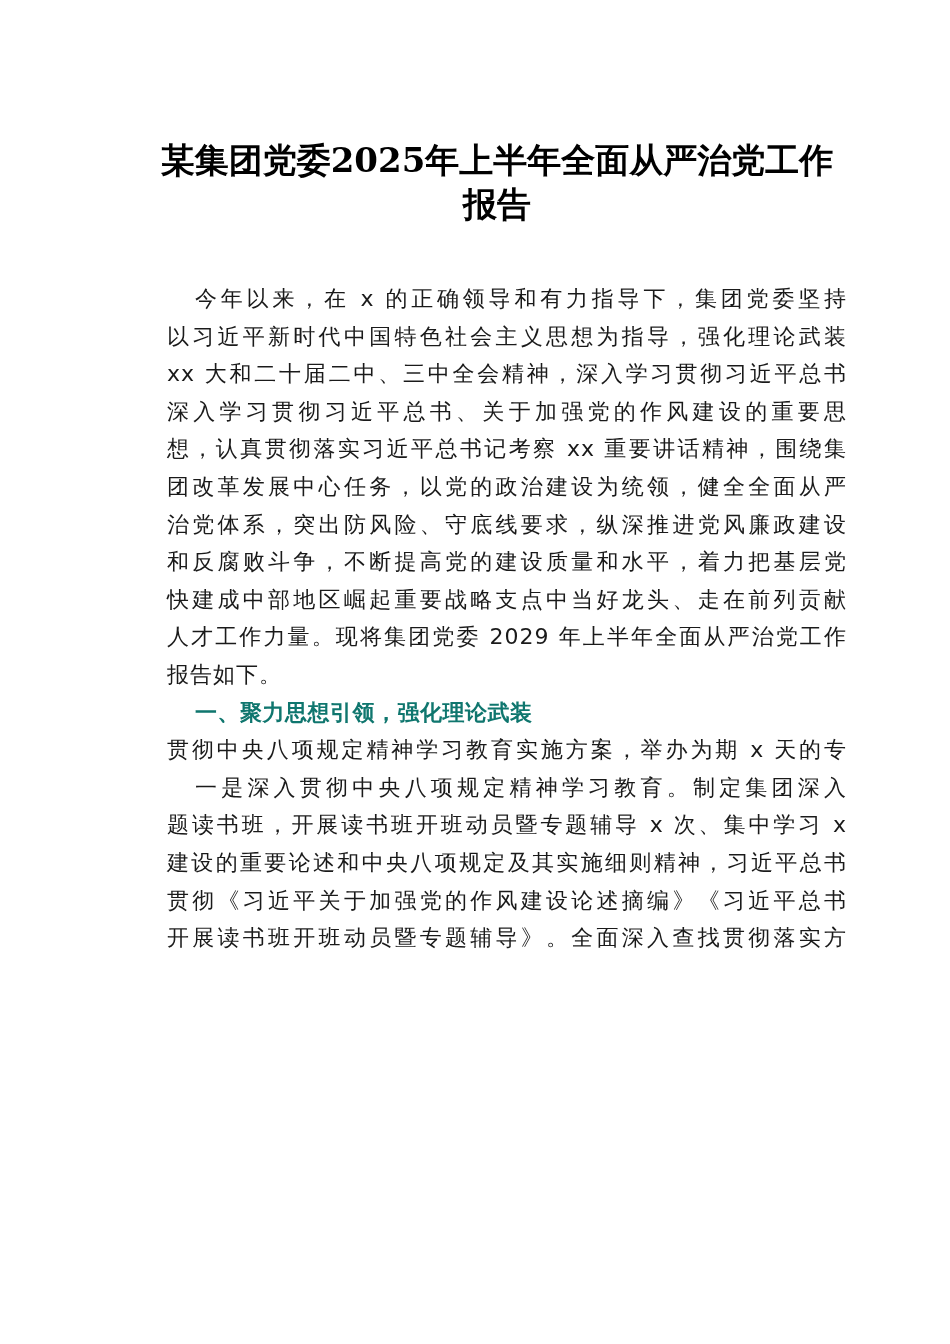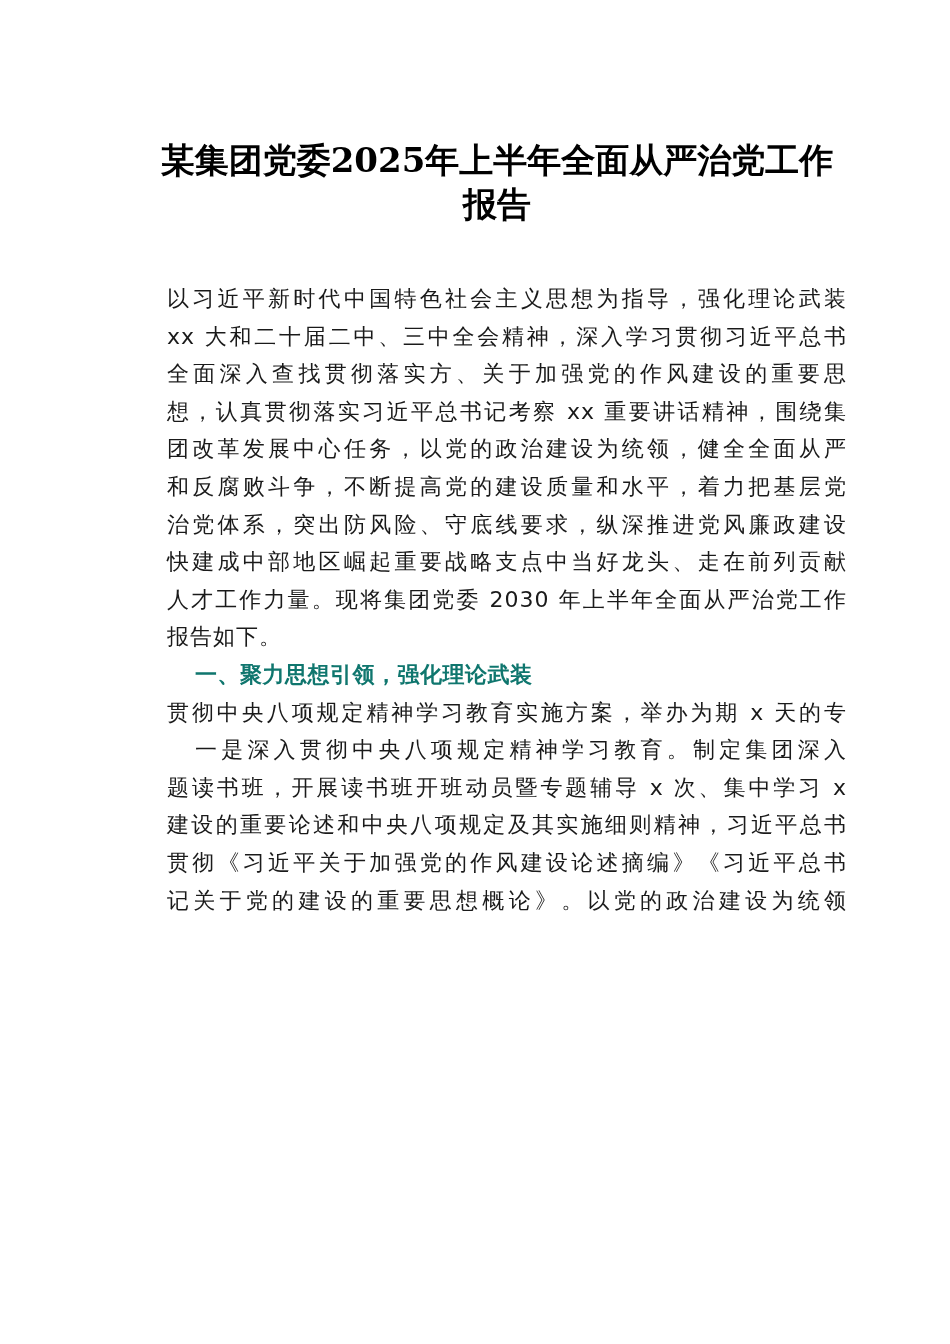--- a/index.html
+++ b/index.html
@@ -73,37 +73,38 @@
 
 <div class="page">
 
   <div class="title">
     <span class="line" style="height:44px;line-height:44px;text-align:center;text-align-last:center;letter-spacing:0;">某集团党委2025年上半年全面从严治党工作</span>
     <span class="line" style="height:44px;line-height:44px;text-align-last:center;letter-spacing:0;">报告</span>
   </div>
 
   <div class="body-text">
     <div>
+      <span class="line indent">今年以来，在 x 的正确领导和有力指导下，集团党委坚持</span>
       <span class="line">以习近平新时代中国特色社会主义思想为指导，强化理论武装</span>
       <span class="line">xx 大和二十届二中、三中全会精神，深入学习贯彻习近平总书</span>
-      <span class="line">全面深入查找贯彻落实方、关于加强党的作风建设的重要思</span>
+      <span class="line">深入学习贯彻习近平总书、关于加强党的作风建设的重要思</span>
       <span class="line">想，认真贯彻落实习近平总书记考察 xx 重要讲话精神，围绕集</span>
       <span class="line">团改革发展中心任务，以党的政治建设为统领，健全全面从严</span>
+      <span class="line">治党体系，突出防风险、守底线要求，纵深推进党风廉政建设</span>
       <span class="line">和反腐败斗争，不断提高党的建设质量和水平，着力把基层党</span>
-      <span class="line">治党体系，突出防风险、守底线要求，纵深推进党风廉政建设</span>
       <span class="line">快建成中部地区崛起重要战略支点中当好龙头、走在前列贡献</span>
-      <span class="line">人才工作力量。现将集团党委 2030 年上半年全面从严治党工作</span>
+      <span class="line">人才工作力量。现将集团党委 2029 年上半年全面从严治党工作</span>
       <span class="line last">报告如下。</span>
     </div>
 
     <span class="line heading">一、聚力思想引领，强化理论武装</span>
 
     <div>
       <span class="line">贯彻中央八项规定精神学习教育实施方案，举办为期 x 天的专</span>
       <span class="line indent">一是深入贯彻中央八项规定精神学习教育。制定集团深入</span>
       <span class="line">题读书班，开展读书班开班动员暨专题辅导 x 次、集中学习 x</span>
       <span class="line">建设的重要论述和中央八项规定及其实施细则精神，习近平总书</span>
       <span class="line">贯彻《习近平关于加强党的作风建设论述摘编》《习近平总书</span>
-      <span class="line">记关于党的建设的重要思想概论》。以党的政治建设为统领</span>
+      <span class="line">开展读书班开班动员暨专题辅导》。全面深入查找贯彻落实方</span>
     </div>
   </div>
 
 </div>
 
 </body></html>

